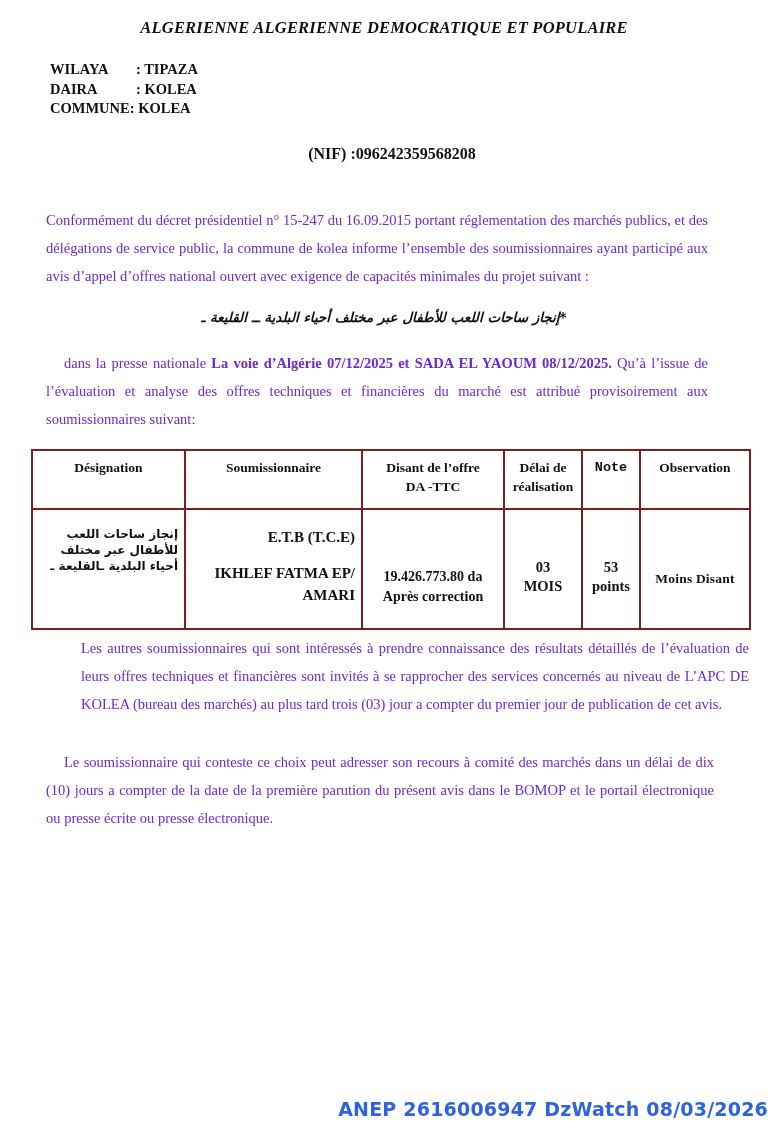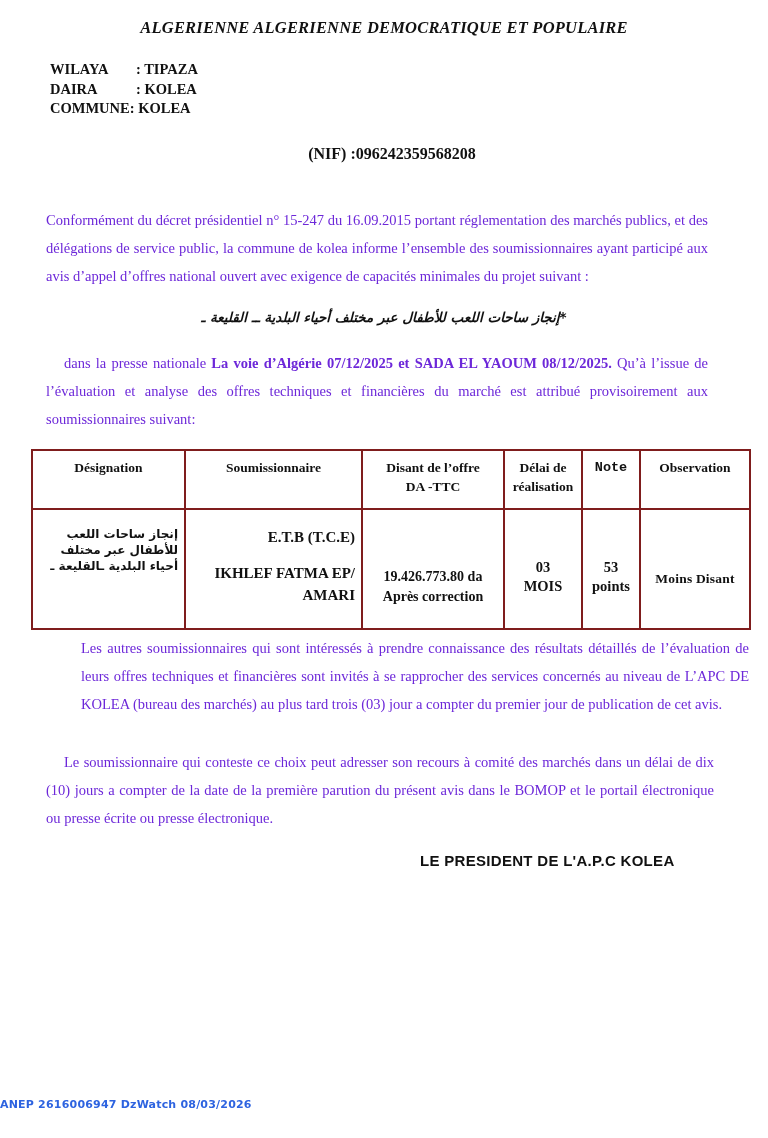--- a/index.html
+++ b/index.html
@@ -212,24 +212,24 @@
     letter-spacing: 0.3px;
     white-space: nowrap;
   }
 
   
   .anep-footer {
     position: absolute;
     top: 1098px;
     left: 0;
     width: 768px;
-    text-align: left;
+    text-align: right;
     font-family: "DejaVu Sans", "Liberation Sans", sans-serif;
     font-weight: bold;
-    font-size: 11px;
+    font-size: 19px;
     letter-spacing: 0.2px;
   }
 </style>
 </head>
 <body>
 
 <div class="page">
 
   <div class="republic-title">ALGERIENNE ALGERIENNE DEMOCRATIQUE ET POPULAIRE</div>
 
@@ -302,17 +302,16 @@
       </tr>
     </tbody>
   </table>
 
   <div class="para para-others">Les autres soumissionnaires qui sont intéressés à prendre connaissance des résultats détaillés de l’évaluation de leurs offres techniques et financières sont invités à se rapprocher des services concernés au niveau de L’APC DE  KOLEA (bureau des marchés) au plus tard trois (03) jour a compter du premier jour de publication  de cet avis.</div>
 
   <div class="para para-recourse">
     <span class="indent"></span><span>Le soumissionnaire qui conteste ce choix peut adresser son recours à comité des marchés  dans un délai de dix (10) jours a compter de la date de la première parution du présent avis dans  le BOMOP et le portail électronique ou  presse écrite ou presse électronique.</span>
   </div>
 
-  <div class="signature">LE PRESIDENT DE L'A.P.C  KOLEA</div>
 
   <div class="anep-footer" style="color: rgb(45, 99, 224);">ANEP 2616006947 DzWatch 08/03/2026</div>
 
 </div>
 
 </body></html>

